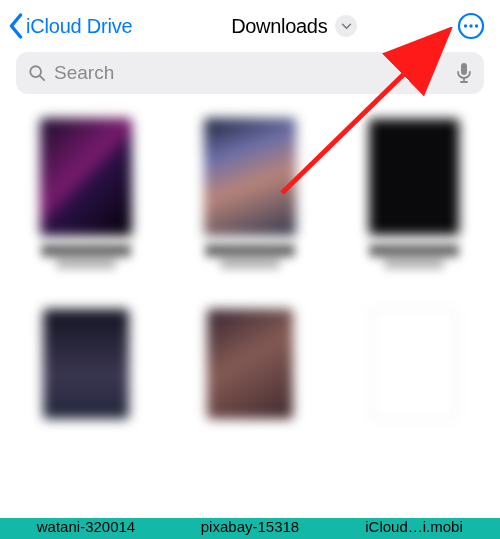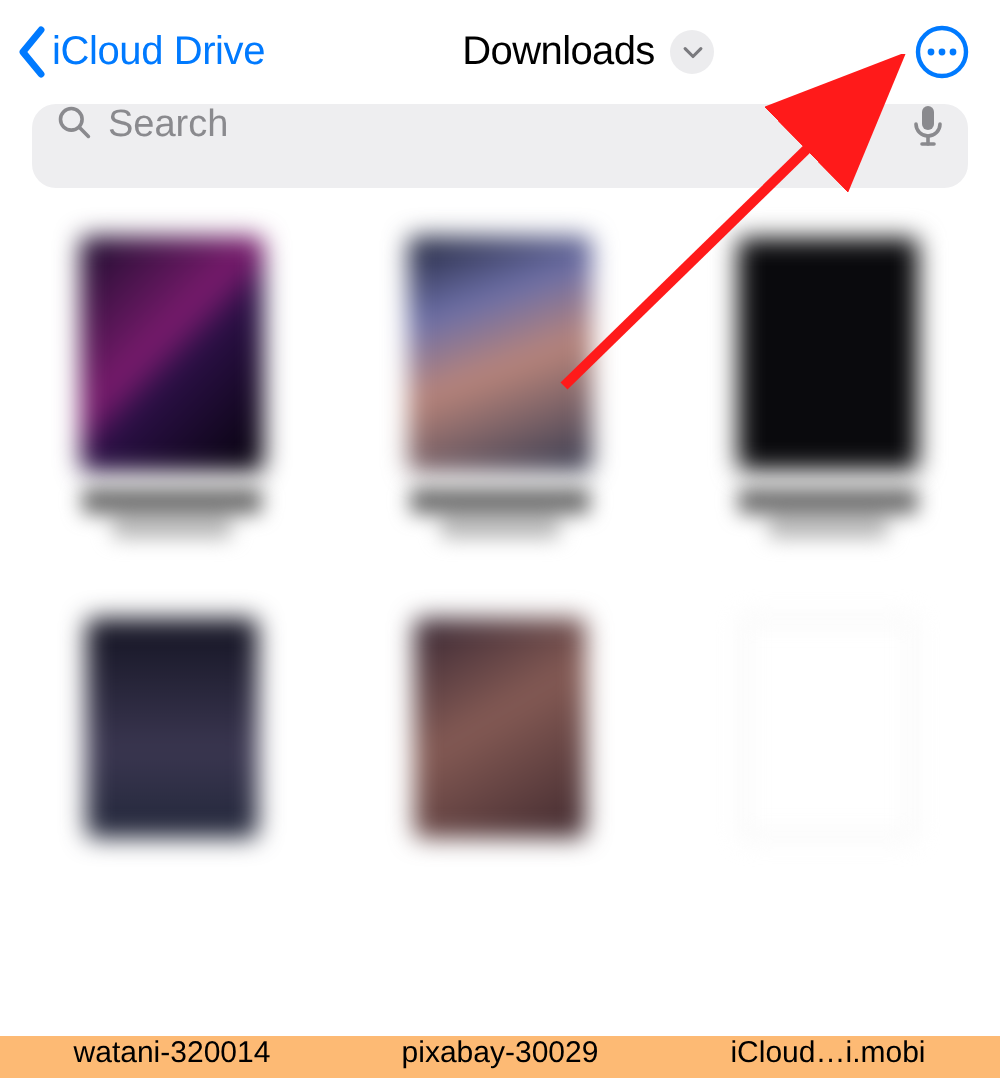--- a/index.html
+++ b/index.html
@@ -58,21 +58,21 @@
     width: 30px; height: 30px;
     display: flex; align-items: center; justify-content: center;
     cursor: pointer;
   }
   .more-btn svg { width: 28px; height: 28px; }
 
   
   .search-wrap { padding: 4px 16px 10px 16px; }
   .search {
     display: flex;
-    align-items: flex-start;
+    align-items: center;
     background: #eeeef0;
     border-radius: 12px;
     height: 42px;
     padding: 0 12px;
     gap: 8px;
   }
   .search-icon svg { width: 18px; height: 18px; display: block; }
   .search input {
     flex: 1 1 auto;
     border: none;
@@ -116,21 +116,21 @@
   .cap .l2 { width: 60px; height: 10px; background: #b5b5b5; border-radius: 3px; }
 
   .row2-labels {
     position: absolute;
     left: 0; right: 0; bottom: 0;
     height: 21px;
     display: grid;
     grid-template-columns: repeat(3, 1fr);
     column-gap: 28px;
     padding: 0 18px;
-    background: #fdba74;
+    background: #14b8a6;
     box-shadow: 0 -20px 18px -8px #ffffff;
   }
   .row2-labels span {
     font-size: 15px;
     text-align: center;
     white-space: nowrap;
     overflow: hidden;
     color: #000;
   }
 
@@ -232,21 +232,21 @@
     <div class="file row2">
       <div class="thumb t4"></div>
     </div>
     <div class="file row2">
       <div class="thumb t5"></div>
     </div>
   </div>
 
   <div class="row2-labels">
     <span>watani-320014</span>
-    <span>pixabay-30029</span>
+    <span>pixabay-15318</span>
     <span>iCloud…i.mobi</span>
   </div>
 
   <svg class="arrow" width="190" height="170" viewBox="0 0 190 170">
     <defs>
       <marker id="ah" markerWidth="14" markerHeight="12" refX="12" refY="6" orient="auto">
         <path d="M0,0 L14,6 L0,12 Z" fill="#ff1a1a"></path>
       </marker>
     </defs>
     <line x1="4" y1="166" x2="168" y2="6" stroke="#ff1a1a" stroke-width="5" marker-end="url(#ah)"></line>

